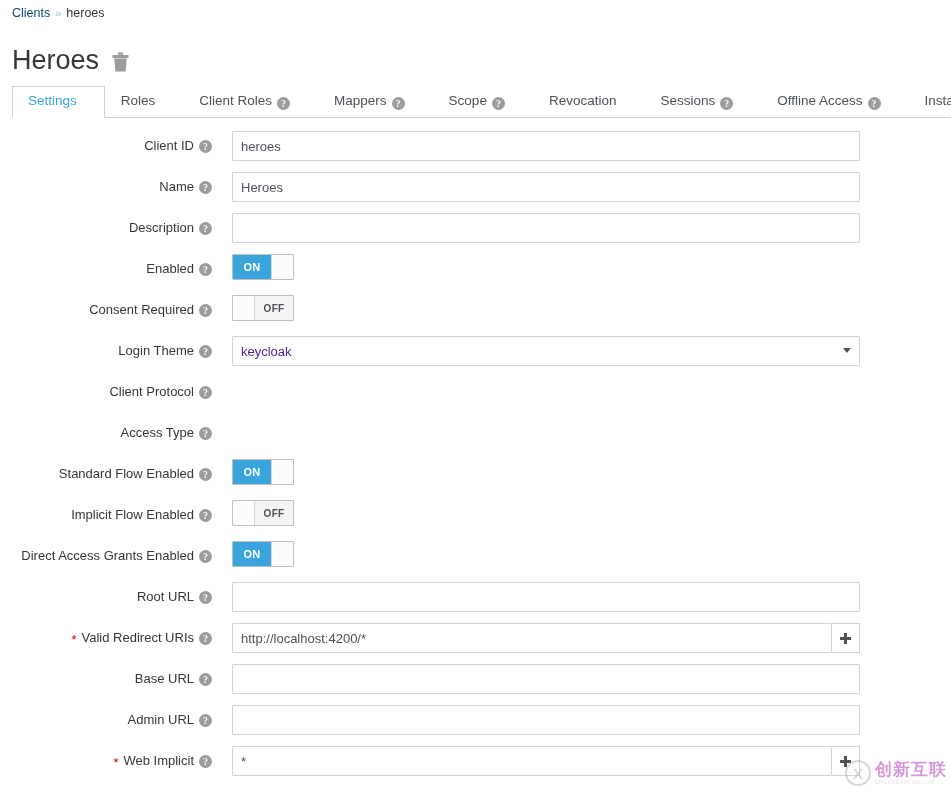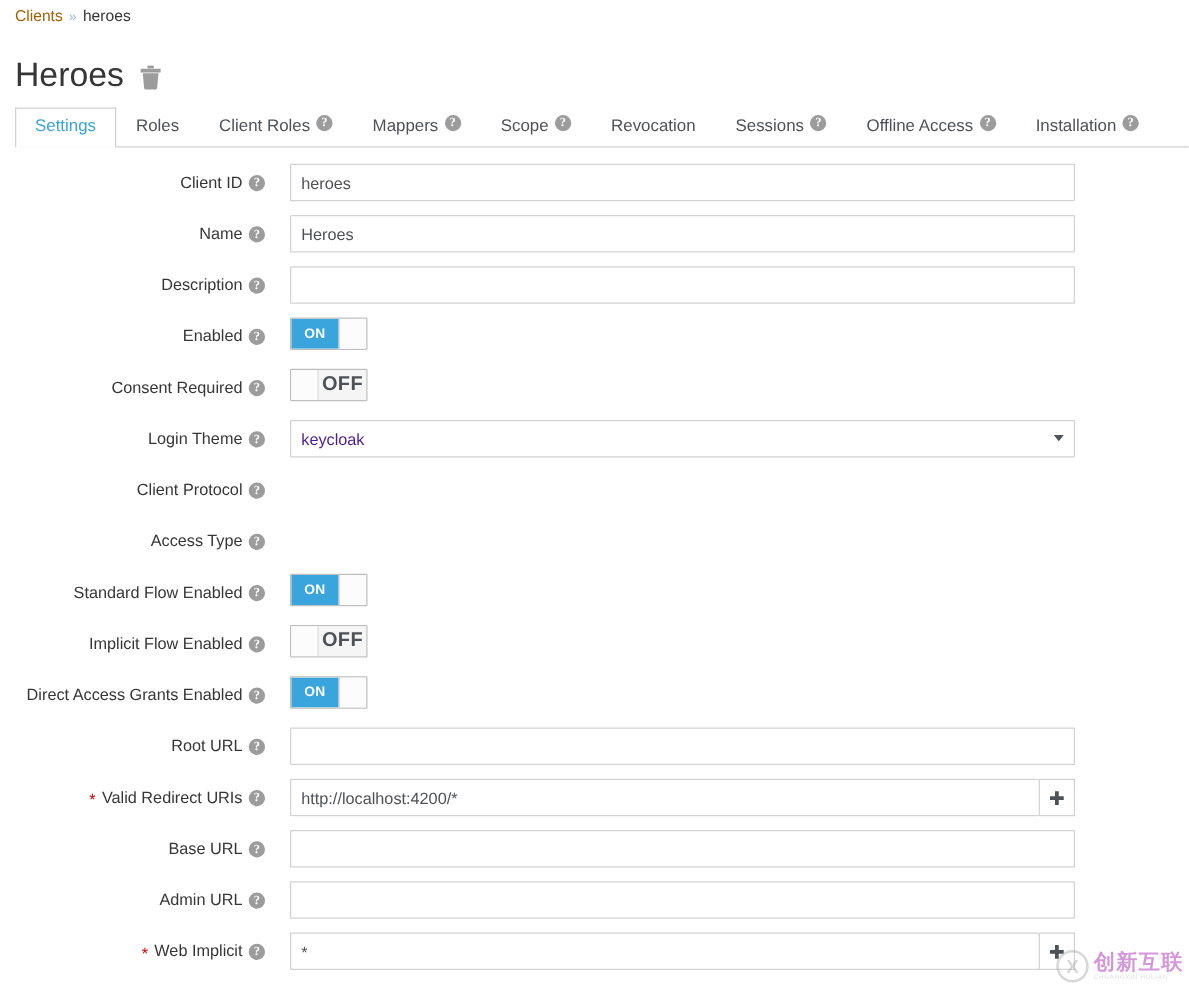--- a/index.html
+++ b/index.html
@@ -12,21 +12,21 @@
   }
   .page { position: relative; width: 951px; height: 796px; background: #fff; }
 
   
   .breadcrumb {
     position: absolute; left: 12px; top: 4px;
     font-size: 12.5px; line-height: 18px;
     color: #363636;
   }
   .breadcrumb a {
-    color: #a16207; text-decoration: none;
+    color: #0c4a6e; text-decoration: none;
   }
   .breadcrumb .sep {
     color: #9bb7c4; margin: 0 5px; font-size: 11px;
   }
   .breadcrumb .current { color: #363636; }
 
   
   .title-row {
     position: absolute; left: 12px; top: 44px;
     display: flex; align-items: center; gap: 13px;
@@ -39,26 +39,26 @@
 
   
   .tabs {
     position: absolute; left: 12px; top: 88px;
     width: 939px; height: 30px;
     border-bottom: 1px solid #d1d1d1;
     display: flex; align-items: flex-end;
   }
   .tab {
     font-size: 13.5px; color: #4d5258;
-    padding: 5px 15px 7px 15px;
+    padding: 5px 27px 7px 15px;
     line-height: 18px;
     white-space: nowrap;
     border: 1px solid transparent;
     position: relative; bottom: -1px;
-    display: flex; align-items: flex-start; gap: 5px;
+    display: flex; align-items: flex-end; gap: 5px;
     cursor: pointer;
   }
   .tab.active {
     color: #39a5dc;
     background: #fff;
     border: 1px solid #d1d1d1;
     border-bottom: 1px solid #fff;
   }
   .help-icon {
     display: inline-block;
@@ -145,21 +145,21 @@
     overflow: hidden;
   }
   .toggle .seg-on {
     flex: 1; background: #39a5dc; color: #fff;
     font-size: 11px; font-weight: bold;
     display: flex; align-items: center; justify-content: center;
     letter-spacing: .3px;
   }
   .toggle .seg-off {
     flex: 1; background: #f5f5f5; color: #4d5258;
-    font-size: 16px; font-weight: bold;
+    font-size: 10px; font-weight: bold;
     display: flex; align-items: center; justify-content: center;
     letter-spacing: .3px;
   }
   .toggle .knob {
     width: 22px; background: #fcfcfc;
     border-left: 1px solid #d6d6d6;
   }
   .toggle .knob.left {
     border-left: none; border-right: 1px solid #d6d6d6;
   }

